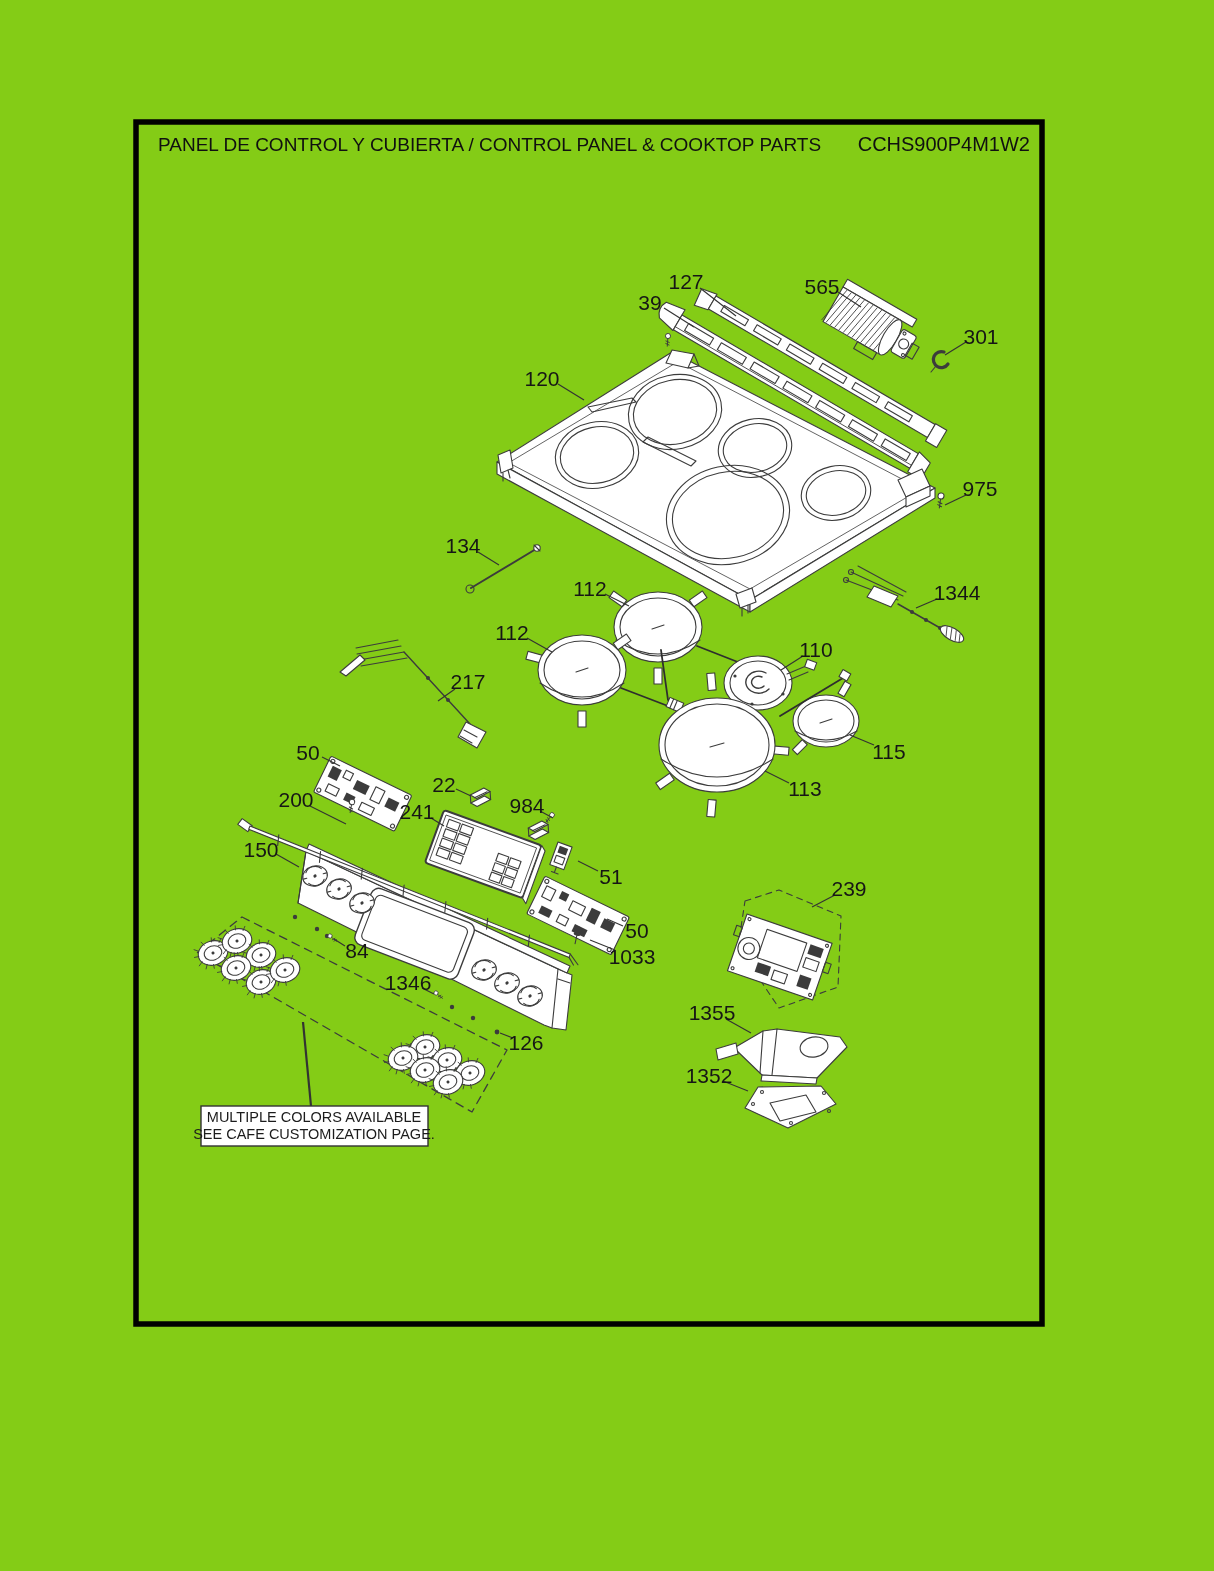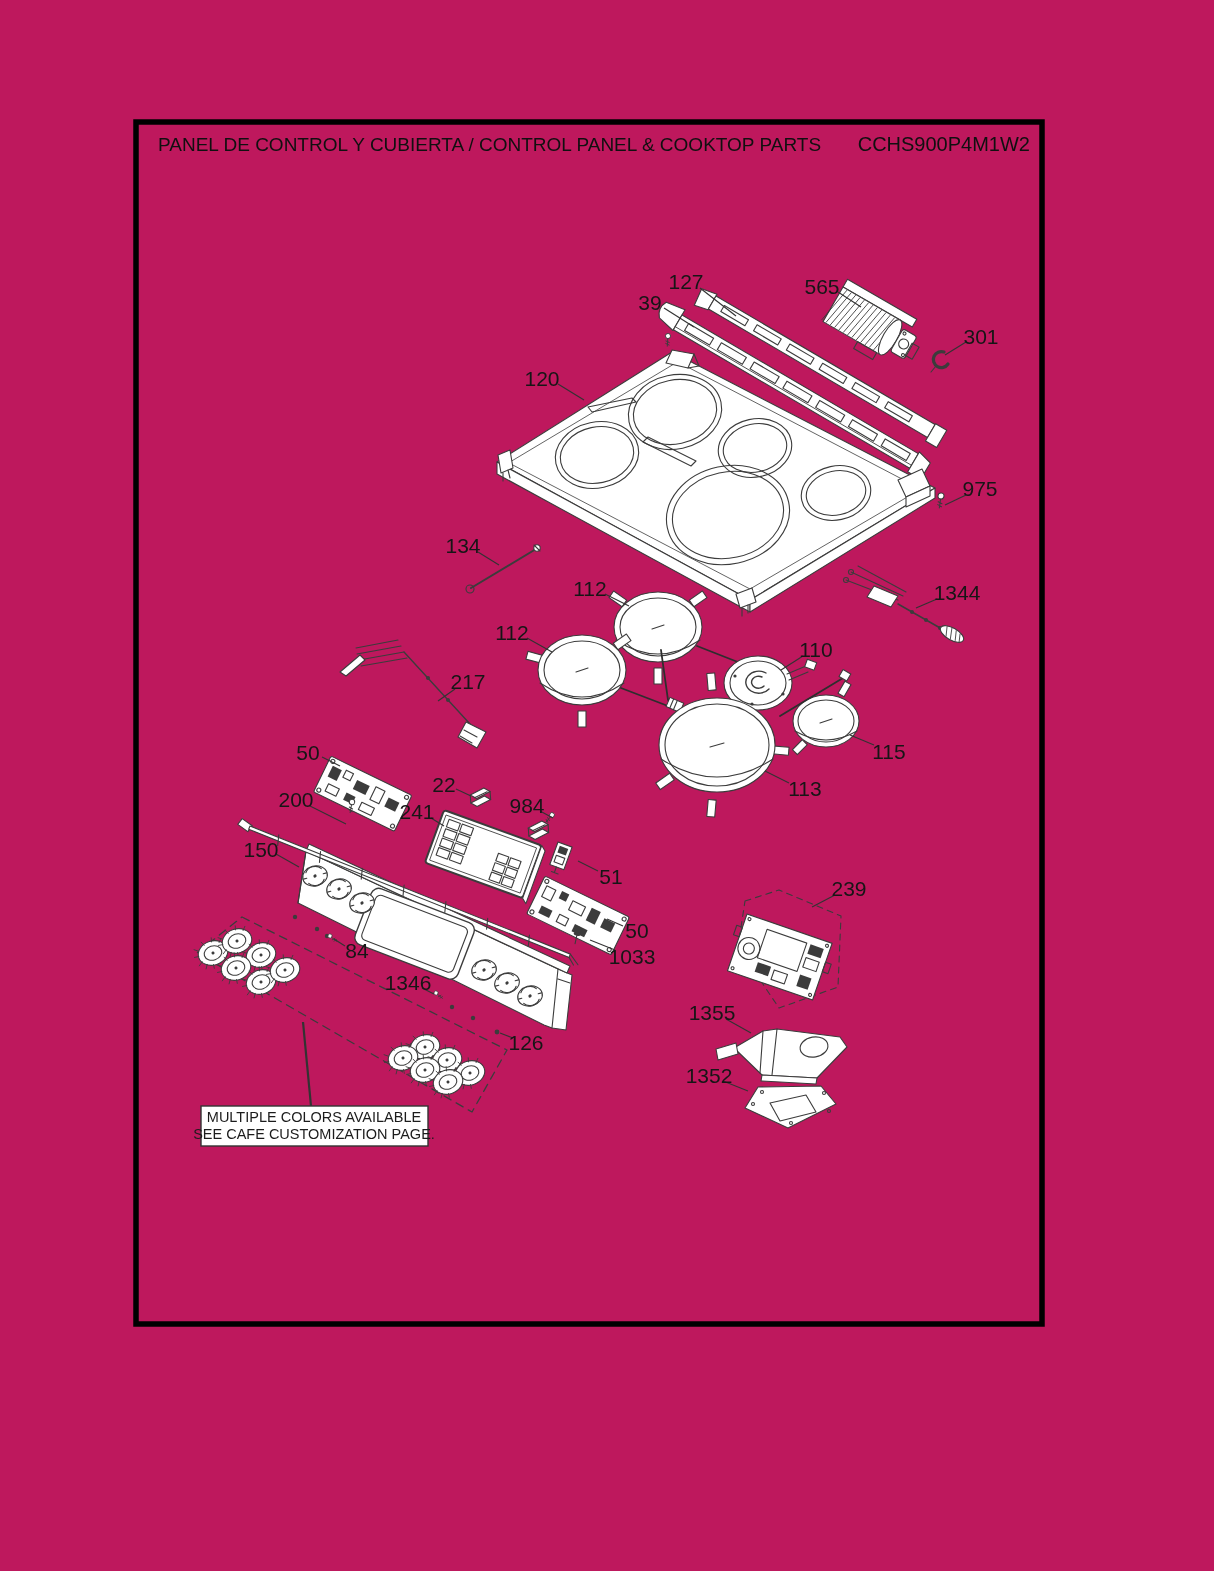--- a/index.html
+++ b/index.html
@@ -1,16 +1,16 @@
 <!DOCTYPE html>
 <html><head>
 <meta charset="utf-8">
 <style>
   html,body { margin:0; padding:0; background:#ffffff; }
-  .stage { position:relative; width:1214px; height:1571px; background:#be185d; overflow:hidden; }
+  .stage { position:relative; width:1214px; height:1571px; background:#84cc16; overflow:hidden; }
   svg { position:absolute; top:0; left:0; }
   .ln  { fill:none; stroke:#3c3c3c; stroke-width:1.1; stroke-linejoin:round; stroke-linecap:round; }
   .fw  { fill:#ffffff; stroke:#3c3c3c; stroke-width:1.1; stroke-linejoin:round; }
   .fd  { fill:#3c3c3c; stroke:none; }
   .thin{ stroke-width:0.8; }
   .ld  { stroke:#333333; stroke-width:1.15; fill:none; }
   .wire{ stroke:#2e2e2e; stroke-width:1.8; fill:none; stroke-linecap:round; }
   .dash{ stroke-dasharray:8 6; stroke-width:1.3; }
   .hexdash{ stroke-dasharray:6 5; }
   .lbl { font-family:"Liberation Sans",sans-serif; font-size:21px; fill:#161616; text-anchor:middle; }

